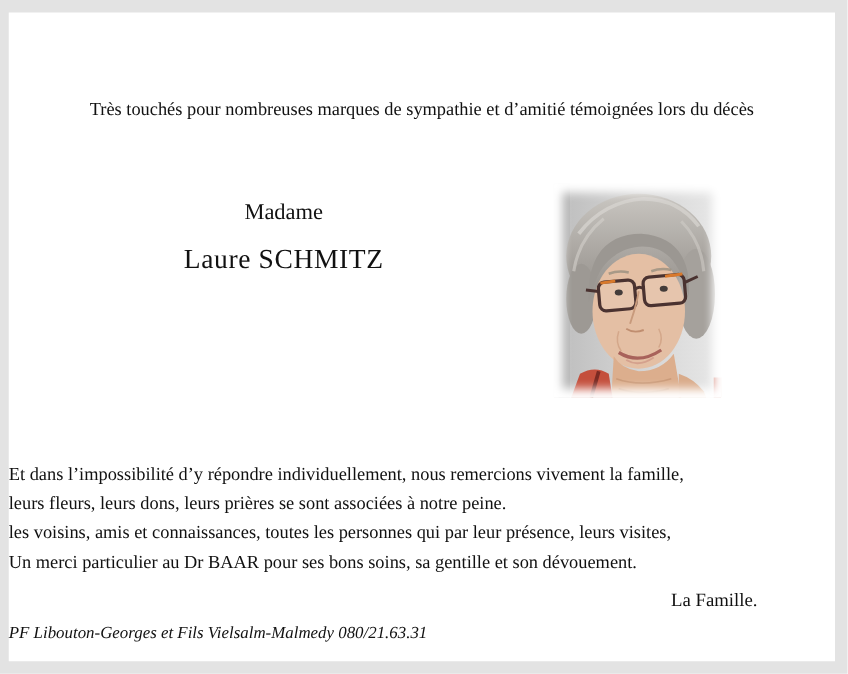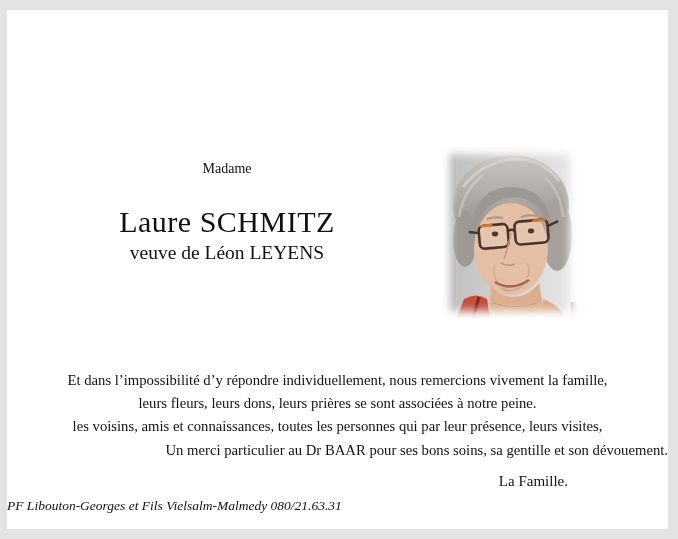--- a/index.html
+++ b/index.html
@@ -34,27 +34,27 @@
     white-space: nowrap;
   }
   .name-block {
     position: absolute;
     top: 148px;
     left: 0;
     width: 440px;
     text-align: center;
   }
   .deceased-title {
-    font-size: 14px;
+    font-size: 18px;
     line-height: 22px;
   }
   .deceased-name {
-    font-size: 30px;
+    font-size: 22px;
     line-height: 36px;
-    margin-top: 24px;
+    margin-top: 9px;
     letter-spacing: 0.5px;
   }
   .deceased-relation {
     font-size: 19.5px;
     line-height: 26px;
   }
   .photo {
     position: absolute;
     left: 436px;
     top: 137px;
@@ -69,69 +69,68 @@
     position: absolute;
     inset: 0;
     box-shadow: inset 0 0 8px 7px #ffffff;
     pointer-events: none;
   }
   .thanks-paragraph {
     position: absolute;
     top: 359px;
     left: 0;
     width: 100%;
-    text-align: center;
     font-size: 14.7px;
     line-height: 23px;
   }
   .thanks-paragraph div {
     white-space: nowrap;
   }
   .doctor-line {
     position: absolute;
     top: 430px;
     left: 0;
     width: 100%;
-    text-align: right;
+    text-align: left;
     font-size: 14.7px;
     line-height: 21px;
     white-space: nowrap;
   }
   .signature {
     position: absolute;
     top: 461px;
     left: 0;
     width: 100%;
     box-sizing: border-box;
-    padding-right: 100px;
+    padding-right: 62px;
     text-align: right;
     font-size: 15px;
     line-height: 20px;
   }
   .footer-line {
     position: absolute;
     top: 487px;
     left: 0;
     width: 100%;
     text-align: left;
     font-style: italic;
     font-size: 13.5px;
     line-height: 18px;
   }
 </style>
 </head>
 <body>
 
 <div class="card">
 
+  <div class="opening-line">Très touchés pour nombreuses marques de sympathie et d’amitié témoignées lors du décès</div>
 
   <div class="name-block">
     <div class="deceased-title">Madame</div>
     <div class="deceased-name">Laure SCHMITZ</div>
-    <div class="deceased-relation">veuve de Léon LEYENS</div>
   </div>
 
   <div class="photo">
     <svg width="134" height="171" viewBox="0 0 134 171" xmlns="http://www.w3.org/2000/svg">
       <defs>
         <linearGradient id="bg" x1="0" y1="0" x2="1" y2="0">
           <stop offset="0" stop-color="#bcbcbc"></stop>
           <stop offset="0.35" stop-color="#cdcdcd"></stop>
           <stop offset="1" stop-color="#e8e8e8"></stop>
         </linearGradient>

